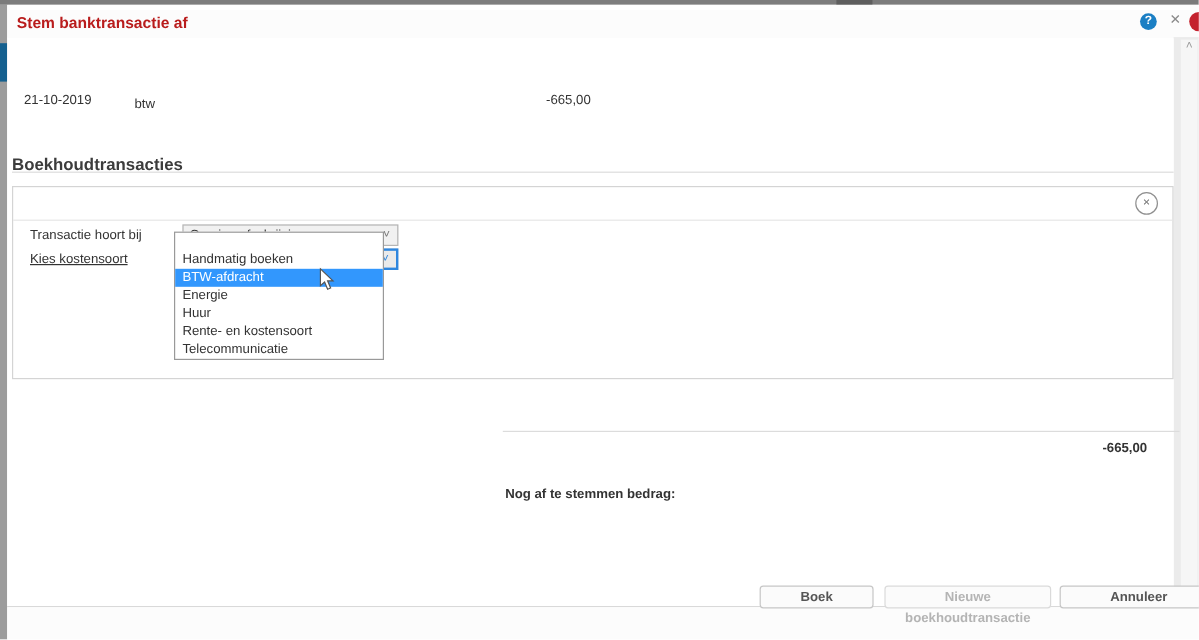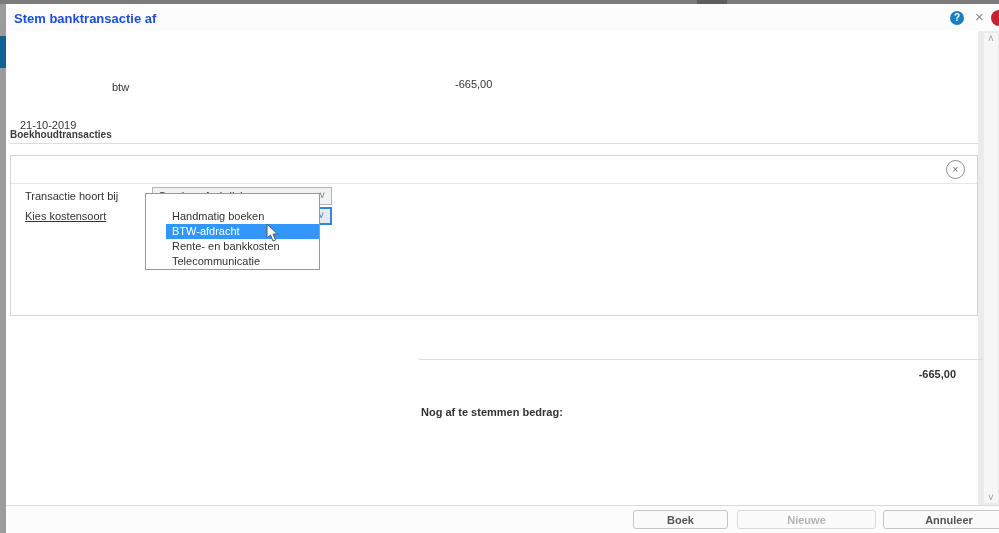--- a/index.html
+++ b/index.html
@@ -9,74 +9,74 @@
     color:#333;
   }
   
   .top-strip{position:absolute;left:0;top:0;width:999px;height:4px;background:#7b7b7b;}
   .top-strip-dark{position:absolute;left:697px;top:0;width:30px;height:4px;background:#5e5e5e;}
   .left-strip{position:absolute;left:0;top:4px;width:6px;height:529px;background:#9c9c9c;}
   .left-strip-blue{position:absolute;left:0;top:36px;width:6px;height:32px;background:#15608f;}
 
   
   .titlebar{position:absolute;left:6px;top:4px;width:993px;height:27px;background:#fcfcfc;border-bottom:1px solid #ececec;}
-  .title{position:absolute;left:8px;top:7px;font-size:13px;font-weight:700;color:#1d4ed8;}
+  .title{position:absolute;left:8px;top:7px;font-size:13px;font-weight:700;color:#b91c1c;}
   .help-icon{position:absolute;left:950px;top:11px;width:14px;height:14px;border-radius:50%;
     background:#1b7fc4;color:#fff;font-size:10px;font-weight:700;text-align:center;line-height:14px;cursor:pointer;}
   .close-icon{position:absolute;left:975px;top:7px;font-size:15px;color:#8a8a8a;cursor:pointer;line-height:20px;}
   .red-badge{position:absolute;left:991px;top:10px;width:16px;height:16px;border-radius:50%;background:#c4222e;}
 
   
   .content{position:absolute;left:6px;top:31px;width:972px;height:474px;background:#fff;}
   .gutter{position:absolute;left:978px;top:31px;width:21px;height:474px;background:#ebebeb;}
   .scrollbar{position:absolute;left:6px;top:2px;width:14px;height:470px;background:#f6f6f6;}
   .scroll-arrow{position:absolute;left:0;width:14px;text-align:center;font-size:10px;color:#9a9a9a;cursor:pointer;}
   .scroll-up{top:0;}
   .scroll-down{bottom:0;}
 
   
-  .txn-date{position:absolute;left:14px;top:47px;font-size:11px;margin-top:41px;}
+  .txn-date{position:absolute;left:14px;top:47px;font-size:11px;}
   .txn-desc{position:absolute;left:106px;top:50px;font-size:11px;}
   .txn-amount{position:absolute;left:449px;top:47px;font-size:11px;}
 
   
-  .section-heading{position:absolute;left:4px;top:98px;font-size:10px;font-weight:700;color:#3c3c3c;}
+  .section-heading{position:absolute;left:4px;top:98px;font-size:14px;font-weight:700;color:#3c3c3c;}
   .section-divider{position:absolute;left:4px;top:112px;width:968px;height:0;border-top:1px solid #dcdcdc;}
 
   
   .panel{position:absolute;left:4px;top:124px;width:966px;height:159px;border:1px solid #d4d4d4;background:#fff;}
   .panel-header{position:absolute;left:0;top:0;width:100%;height:27px;border-bottom:1px solid #e6e6e6;}
   .panel-close{position:absolute;right:12px;top:4px;width:17px;height:17px;border:1px solid #909090;border-radius:50%;
     color:#6b6b6b;font-size:10px;text-align:center;line-height:17px;cursor:pointer;}
 
   .field-label1{position:absolute;left:14px;top:34px;font-size:11px;}
   .field-label2{position:absolute;left:14px;top:54px;font-size:11px;text-decoration:underline;}
   .select{position:absolute;left:141px;width:173px;height:16px;font-size:11px;line-height:16px;
     padding-left:5px;cursor:pointer;}
   .select1{top:31px;background:#f1f1f1;border:1px solid #b5b5b5;color:#333;}
   .select2{top:51px;background:#eaeaea;border:2px solid #2e86de;height:14px;line-height:14px;width:171px;}
   .chev{position:absolute;right:6px;top:0;font-size:10px;color:#777;}
   .chev-blue{color:#2e86de;}
 
   
   .dropdown{position:absolute;left:145px;top:193px;width:173px;background:#fff;border:1px solid #999;z-index:20;}
-  .dd-item{height:15px;line-height:15px;padding:0 6px;font-size:11px;color:#333;cursor:pointer;white-space:nowrap;overflow:hidden;margin-left:20px;}
+  .dd-item{height:15px;line-height:15px;padding:0 6px;font-size:11px;color:#333;cursor:pointer;white-space:nowrap;overflow:hidden;}
   .dd-item.selected{background:#3297fd;color:#fff;}
 
   .cursor-overlay{position:absolute;left:266px;top:223px;z-index:30;pointer-events:none;}
 
   
   .summary-divider{position:absolute;left:413px;top:328px;width:564px;height:0;border-top:1px solid #dcdcdc;}
   .summary-label{position:absolute;left:415px;top:337px;font-size:11px;font-weight:700;margin-top:38px;}
   .summary-amount{position:absolute;right:22px;top:337px;font-size:11px;font-weight:700;text-align:right;}
 
   
   .footer-divider{position:absolute;left:6px;top:505px;width:993px;height:0;border-top:1px solid #d9d9d9;}
   .footer{position:absolute;left:6px;top:506px;width:993px;height:27px;background:#fcfcfc;}
-  .btn{position:absolute;top:510px;height:19px;background:#fbfbfb;border:1px solid #c6c6c6;border-radius:3px;
+  .btn{position:absolute;top:488px;height:19px;background:#fbfbfb;border:1px solid #c6c6c6;border-radius:3px;
     font-size:11px;font-weight:700;color:#555;text-align:center;line-height:17px;cursor:pointer;box-sizing:border-box;}
   .btn-boek{left:633px;width:95px;}
   .btn-new{left:737px;width:139px;color:#b4b4b4;border-color:#dadada;cursor:default;}
   .btn-cancel{left:883px;width:132px;}
 </style>
 </head>
 <body>
 
 <div class="top-strip"></div>
 <div class="top-strip-dark"></div>
@@ -126,21 +126,23 @@
 
   <div class="summary-divider"></div>
   <span class="summary-label">Nog af te stemmen bedrag:</span>
   <span class="summary-amount">-665,00</span>
 </div>
 
 <div class="dropdown">
   <div class="dd-item"></div>
   <div class="dd-item">Handmatig boeken</div>
   <div class="dd-item selected">BTW-afdracht</div>
-  <div class="dd-item">Rente- en bankkosten</div>
+  <div class="dd-item">Energie</div>
+  <div class="dd-item">Huur</div>
+  <div class="dd-item">Rente- en kostensoort</div>
   <div class="dd-item">Telecommunicatie</div>
 </div>
 
 <svg class="cursor-overlay" width="14" height="20" viewBox="0 0 14 20">
   <polygon points="1,1 1,15 4.5,12 7,18 9.5,17 7,11 11.5,11" fill="#ffffff" stroke="#555555" stroke-width="1"></polygon>
 </svg>
 
 <div class="footer-divider"></div>
 <div class="footer"></div>
 <button class="btn btn-boek">Boek</button>

